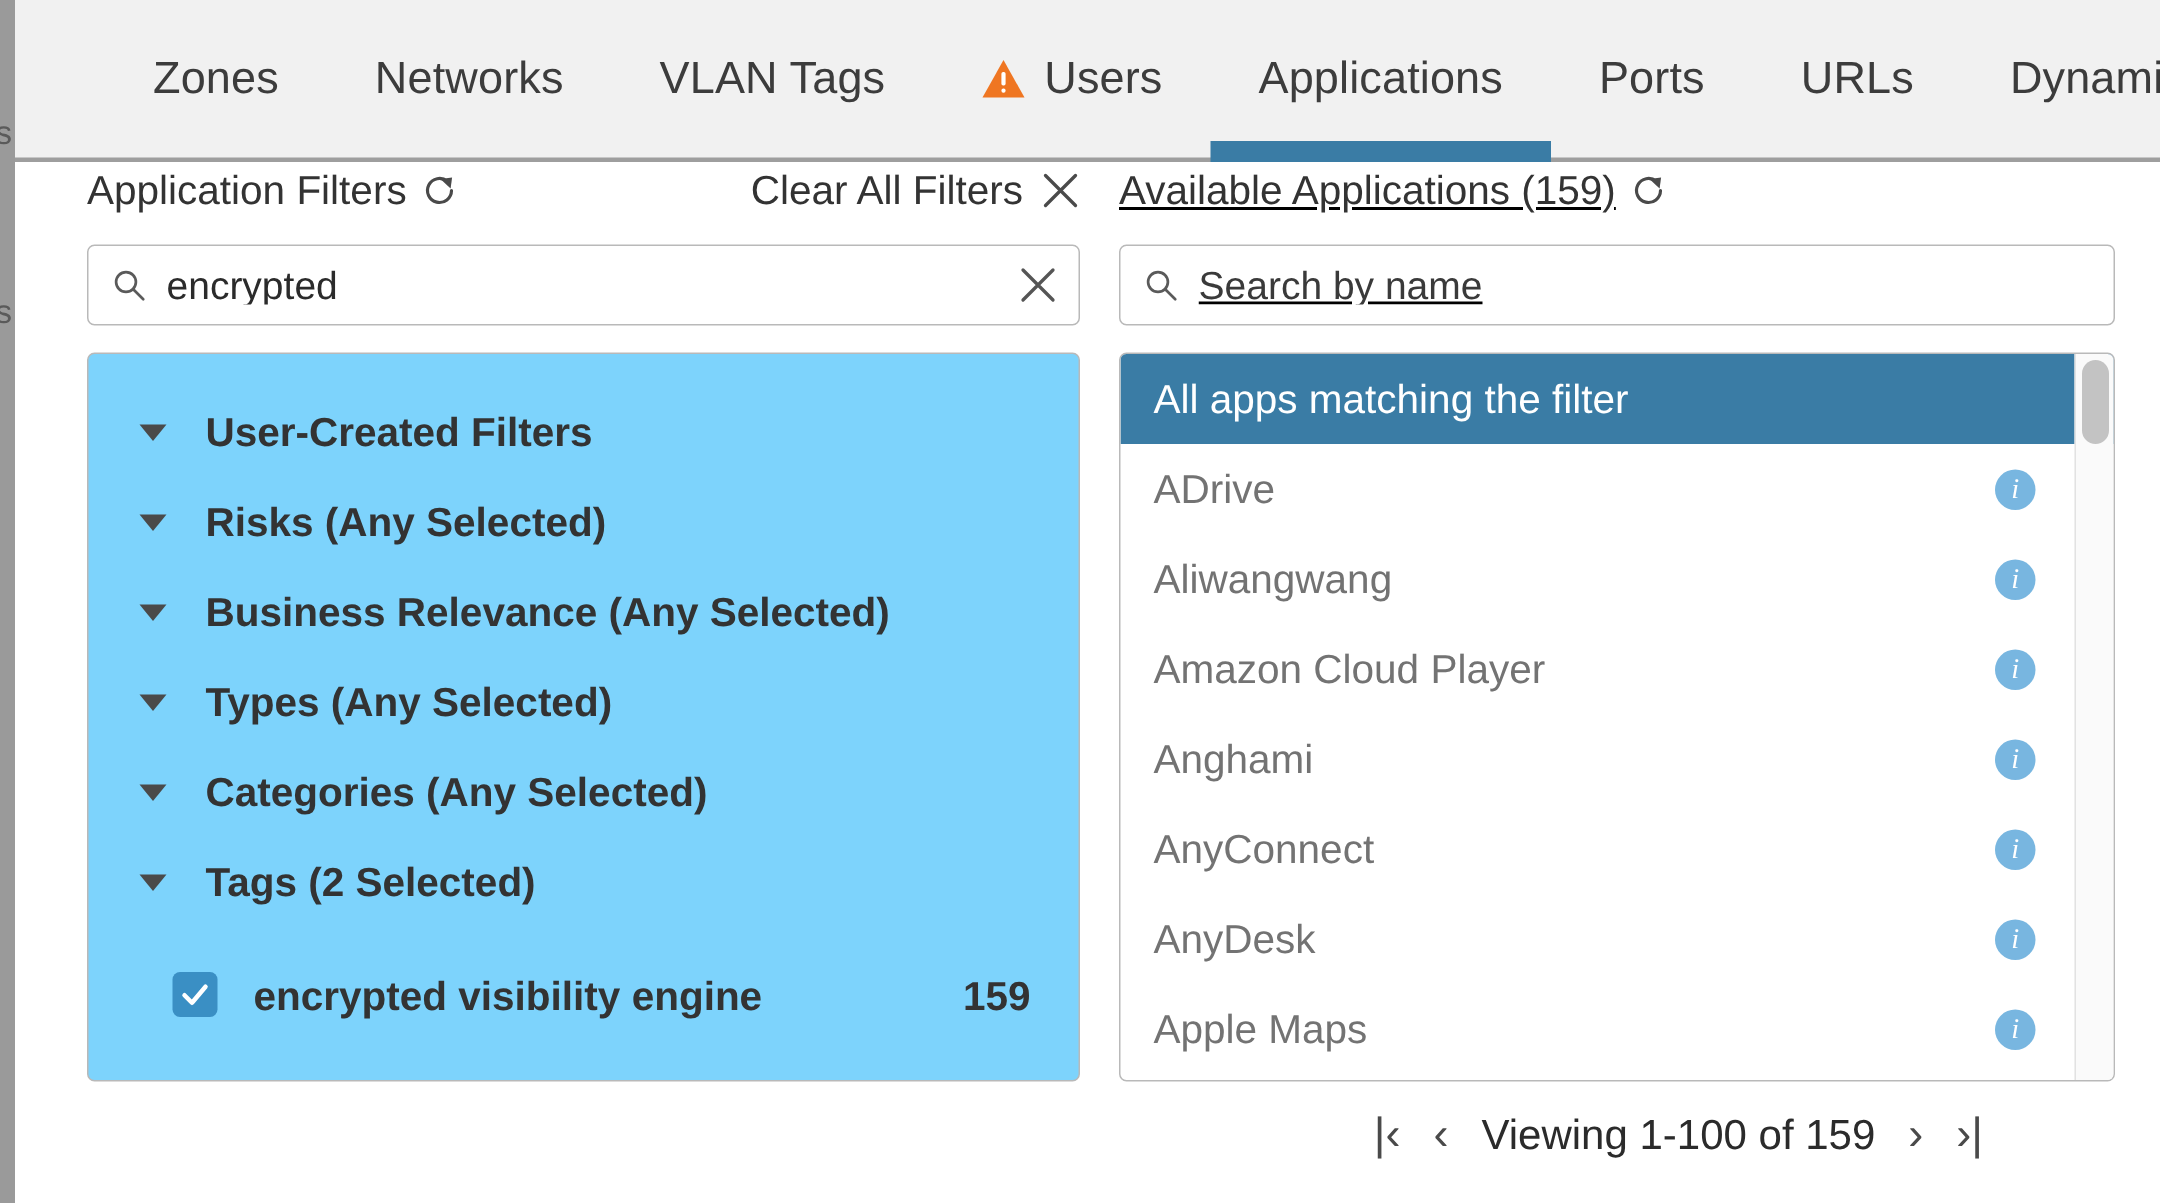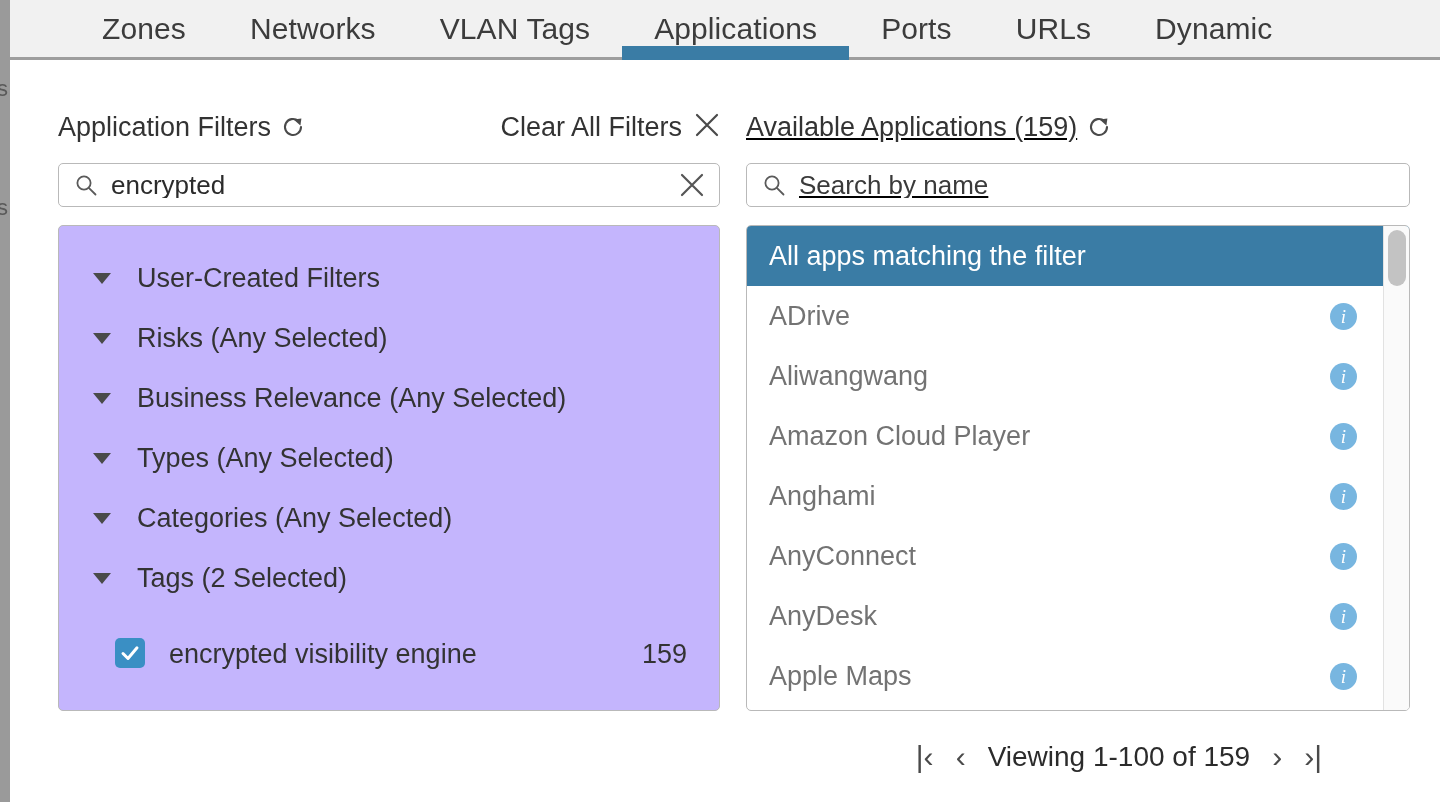--- a/index.html
+++ b/index.html
@@ -34,21 +34,21 @@
     font-size: 22px;
     color: #5a5a5a;
     font-family: "Liberation Sans", sans-serif;
   }
 
   
   .tabbar {
     position: absolute;
     left: 10px; top: 0;
     width: 1430px;
-    height: 60px;
+    height: 108px;
     background: #f1f1f1;
     border-bottom: 3px solid #9e9e9e;
     display: flex;
     align-items: stretch;
     padding-left: 60px;
   }
   .tab {
     position: relative;
     display: flex;
     align-items: center;
@@ -93,34 +93,35 @@
     height: 44px;
     display: flex;
     align-items: center;
     font-size: 27px;
     color: #333333;
   }
   .panel-head .ttl { display: flex; align-items: center; gap: 10px; }
   .panel-head .clear-all {
     margin-left: auto;
     display: flex;
+    align-items: center;
     gap: 12px;
     cursor: pointer;
     font-size: 27px;
     color: #333333;
   }
 
   .refresh-icon { display: block; width: 24px; height: 24px; }
   .x-glyph { display: block; width: 26px; height: 26px; }
 
   
   .searchbox {
     position: relative;
     margin-top: 14px;
-    height: 44px;
+    height: 54px;
     border: 1px solid #b9b9b9;
     border-radius: 5px;
     background: #ffffff;
     display: flex;
     align-items: center;
     padding: 0 14px 0 16px;
     gap: 14px;
   }
   .search-icon { display: block; width: 22px; height: 22px; flex: 0 0 auto; }
   .search-val {
@@ -133,23 +134,24 @@
   }
   .search-val.ph { color: #3a3a3a; }
   .clear-x { flex: 0 0 auto; cursor: pointer; display: block; width: 26px; height: 26px; }
 
   
   .treebox {
     margin-top: 18px;
     height: 486px;
     border: 1px solid #b9b9b9;
     border-radius: 5px;
-    background: #c4b5fd;
+    background: #7dd3fc;
     padding: 22px 0 0 0;
     overflow: hidden;
+    font-weight: bold;
   }
   .tree-row {
     display: flex;
     align-items: center;
     height: 60px;
     padding-left: 34px;
     cursor: pointer;
   }
   .caret {
     width: 0; height: 0;
@@ -297,20 +299,30 @@
     </div>
 
     <div class="tab">
       <span class="tab-label">Networks</span>
     </div>
 
     <div class="tab">
       <span class="tab-label">VLAN Tags</span>
     </div>
 
+    <div class="tab">
+      <span>
+        <svg class="warn-icon" viewBox="0 0 30 27">
+          <path d="M15 1 L29 26 L1 26 Z" fill="#ef7622"></path>
+          <rect x="13.6" y="9" width="2.8" height="9" rx="1.2" fill="#ffffff"></rect>
+          <rect x="13.6" y="20" width="2.8" height="2.8" rx="1.3" fill="#ffffff"></rect>
+        </svg>
+      </span>
+      <span class="tab-label">Users</span>
+    </div>
 
     <div class="tab active">
       <span class="tab-label">Applications</span>
     </div>
 
     <div class="tab">
       <span class="tab-label">Ports</span>
     </div>
 
     <div class="tab">

